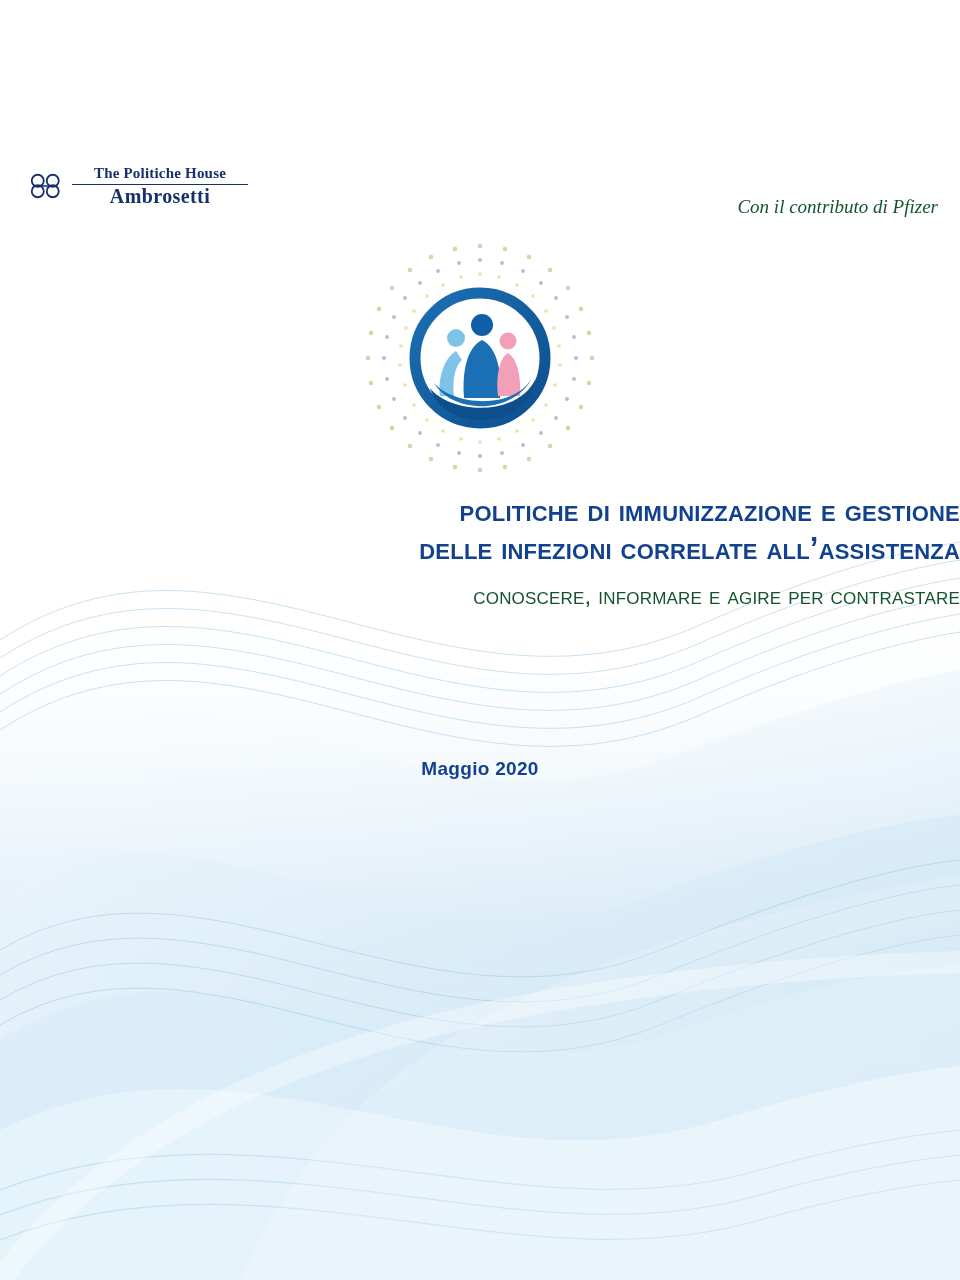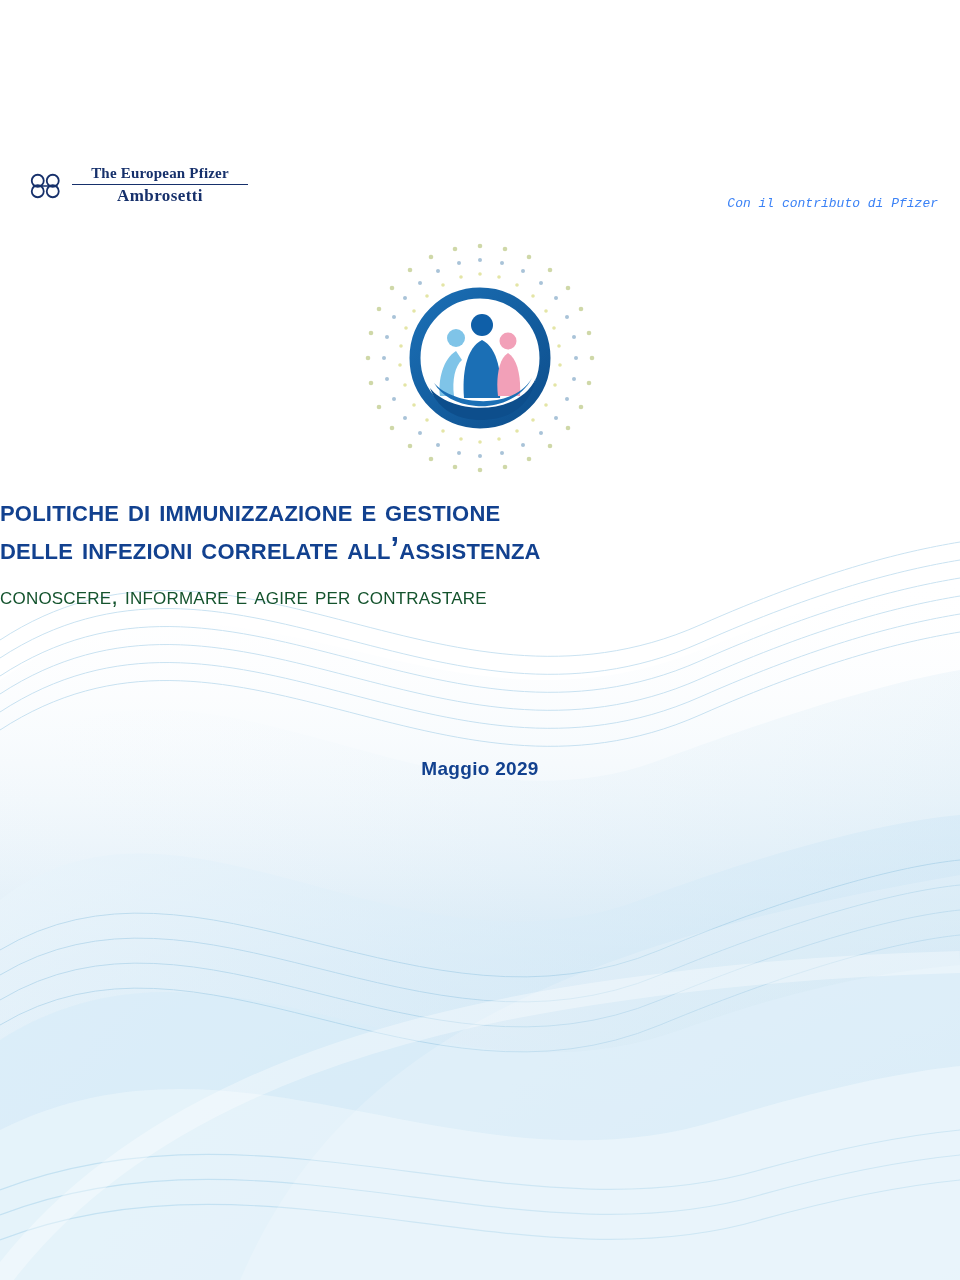--- a/index.html
+++ b/index.html
@@ -73,56 +73,56 @@
   }
   .logo-rule {
     height: 1px;
     background: #16306b;
     margin: 2px 0 2px 0;
     width: 100%;
   }
   .logo-line2 {
     font-family: "Liberation Serif", serif;
     font-weight: bold;
-    font-size: 17px;
+    font-size: 20px;
     color: #16306b;
     letter-spacing: 0.4px;
     line-height: 18px;
     white-space: nowrap;
     text-align: center;
   }
   .contribution {
     position: absolute;
     right: 22px;
     top: 196px;
-    font-family: Liberation Mono, monospace;
+    font-family: Liberation Serif, serif;
     font-style: italic;
-    font-size: 13px;
-    color: #3b82f6;
+    font-size: 19px;
+    color: #14532d;
     white-space: nowrap;
   }
 
   
   .emblem {
     position: absolute;
     left: 50%;
     transform: translateX(-50%);
     top: 228px;
     width: 260px;
     height: 260px;
     z-index: 3;
   }
 
   
   .title-block {
     position: absolute;
     left: 0;
     top: 492px;
     width: 960px;
-    text-align: left;
+    text-align: right;
     z-index: 3;
   }
   .title-main {
     font-family: "Liberation Sans", sans-serif;
     font-weight: bold;
     color: #12418f;
     font-size: 31px;
     line-height: 38px;
     letter-spacing: 0.2px;
     font-variant: small-caps;
@@ -215,21 +215,21 @@
       <svg class="logo-mark" viewBox="0 0 48 40">
         <g stroke="#16306b" stroke-width="2.4" fill="none">
           <circle cx="13" cy="13" r="8"></circle>
           <circle cx="13" cy="27" r="8"></circle>
           <circle cx="33" cy="13" r="8"></circle>
           <circle cx="33" cy="27" r="8"></circle>
           <path d="M8 20 L38 20" stroke-width="2"></path>
         </g>
       </svg>
       <div class="logo-text">
-        <div class="logo-line1">The European Pfizer</div>
+        <div class="logo-line1">The Politiche House</div>
         <div class="logo-rule"></div>
         <div class="logo-line2">Ambrosetti</div>
       </div>
     </div>
 
     <div class="contribution">Con il contributo di Pfizer</div>
   </div>
 
   <svg class="emblem" viewBox="0 0 260 260">
     <defs>
@@ -352,15 +352,15 @@
   <div class="title-block">
     <div class="title-main">
       <span class="l1">Politiche di immunizzazione e gestione</span>
       <span class="l2">delle infezioni correlate all’assistenza</span>
     </div>
     <div class="subtitle">
       <span class="l1">Conoscere, informare e agire per contrastare</span>
     </div>
   </div>
 
-  <div class="date-line">Maggio 2029</div>
+  <div class="date-line">Maggio 2020</div>
 
 </div>
 
 </body></html>

